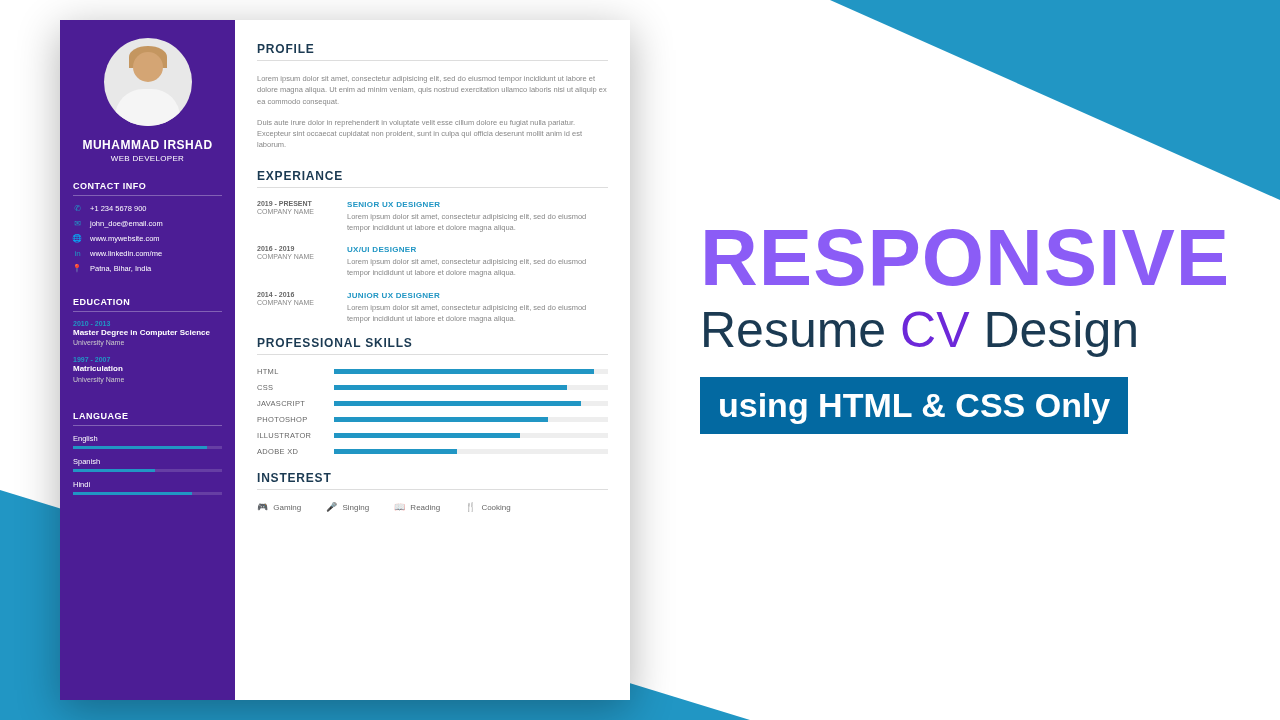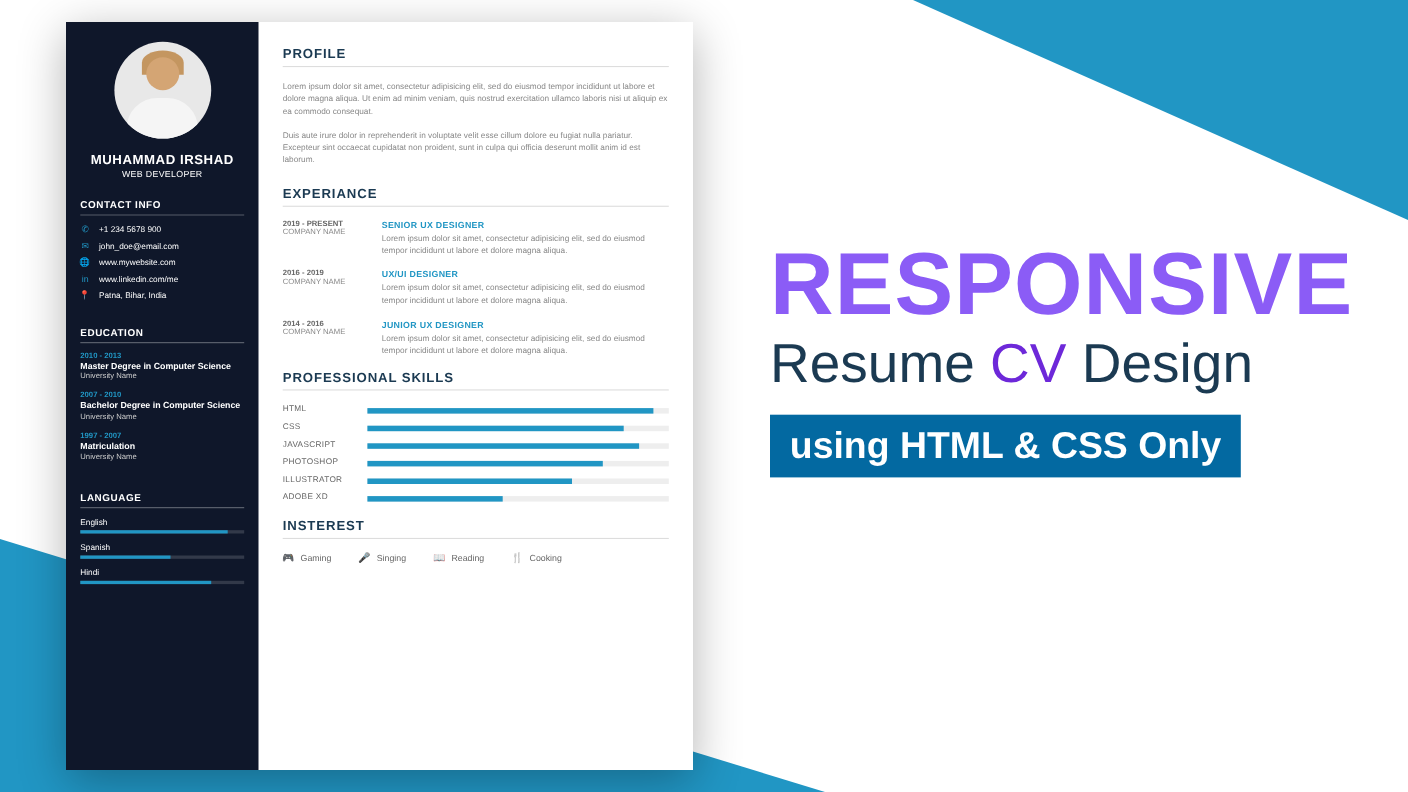--- a/index.html
+++ b/index.html
@@ -1,20 +1,20 @@
 <!DOCTYPE html>
 <html><head>
 <meta charset="utf-8">
 <style>
 *{margin:0;padding:0;box-sizing:border-box;font-family:Arial,Helvetica,sans-serif}
 body{width:1280px;height:720px;overflow:hidden;background:#fff;position:relative}
 .bg-top{position:absolute;top:0;right:0;width:0;height:0;border-left:450px solid transparent;border-top:200px solid #2196c4}
 .bg-bot{position:absolute;bottom:0;left:0;width:0;height:0;border-right:750px solid transparent;border-bottom:230px solid #2196c4}
 .resume{position:absolute;top:20px;left:60px;width:570px;height:680px;background:#fff;box-shadow:0 10px 40px rgba(0,0,0,.3);display:flex}
-.left{width:175px;background:#0f172a;color:#fff;padding:18px 13px;font-size:8px}
+.left{width:175px;background:#4c1d95;color:#fff;padding:18px 13px;font-size:8px}
 .avatar{width:88px;height:88px;border-radius:50%;background:#e8e8e8;margin:0 auto 12px;overflow:hidden;position:relative}
 .avatar-head{position:absolute;width:30px;height:30px;background:#d4a574;border-radius:50%;top:14px;left:29px}
 .avatar-hair{position:absolute;width:38px;height:22px;background:#c49660;border-radius:50% 50% 0 0;top:8px;left:25px}
 .avatar-body{position:absolute;width:65px;height:45px;background:#f5f5f5;border-radius:28px 28px 0 0;bottom:-8px;left:11px}
 .name{text-align:center;font-weight:bold;font-size:12px;letter-spacing:.5px;margin-bottom:2px}
 .role{text-align:center;font-size:8px;margin-bottom:18px;letter-spacing:.3px}
 .left h3{font-size:9px;letter-spacing:.5px;border-bottom:1px solid rgba(255,255,255,.3);padding-bottom:4px;margin-bottom:8px;font-weight:bold}
 .contact-item{display:flex;align-items:center;gap:8px;margin-bottom:6px;font-size:7.5px}
 .ci-icon{width:9px;height:9px;color:#2196c4;display:flex;align-items:center;justify-content:center;font-size:8px}
 .edu{margin-bottom:10px}
@@ -28,21 +28,21 @@
 .section-gap{height:18px}
 .right{flex:1;padding:22px 22px 15px;font-size:8px;color:#444}
 .right h2{font-size:12px;color:#1b3a52;letter-spacing:.8px;border-bottom:1px solid #ddd;padding-bottom:4px;margin-bottom:12px;font-weight:bold}
 .profile-text{font-size:7.5px;line-height:1.5;color:#888;margin-bottom:10px}
 .exp{display:flex;gap:28px;margin-bottom:12px}
 .exp-left{width:62px;flex-shrink:0}
 .exp-date{font-size:7px;color:#666;font-weight:bold}
 .exp-comp{font-size:7px;color:#888;margin-top:1px}
 .exp-title{font-size:8px;color:#2196c4;font-weight:bold;margin-bottom:2px;letter-spacing:.3px}
 .exp-desc{font-size:7.5px;color:#888;line-height:1.5}
-.skill{display:flex;align-items:flex-end;margin-bottom:7px;gap:12px}
+.skill{display:flex;align-items:center;margin-bottom:7px;gap:12px}
 .skill-name{width:65px;font-size:7.5px;color:#666;letter-spacing:.3px}
 .skill-bar{flex:1;height:5px;background:#eee;position:relative}
 .skill-fill{height:100%;background:#2196c4}
 .interests{display:flex;gap:25px;margin-top:8px}
 .int-item{display:flex;align-items:center;gap:5px;font-size:8px;color:#666}
 .int-icon{color:#2196c4;font-size:9px}
 .promo{position:absolute;right:60px;top:220px;width:520px}
 .p1{font-size:80px;font-weight:900;color:#8b5cf6;letter-spacing:1px;line-height:.95}
 .p2{font-size:50px;color:#1b3a52;margin-top:5px;font-weight:400}
 .p2 b{color:#6d28d9;font-weight:400}
@@ -90,25 +90,20 @@
     <div class="section-gap"></div>
 
     <h3>EDUCATION</h3>
     <div id="edu">
         <div class="edu">
           <div class="edu-date">2010 - 2013</div>
           <div class="edu-deg">Master Degree in Computer Science</div>
           <div class="edu-uni">University Name</div>
         </div>
         <div class="edu">
-          <div class="edu-date">2007 - 2010</div>
-          <div class="edu-deg">Bachelor Degree in Computer Science</div>
-          <div class="edu-uni">University Name</div>
-        </div>
-        <div class="edu">
           <div class="edu-date">1997 - 2007</div>
           <div class="edu-deg">Matriculation</div>
           <div class="edu-uni">University Name</div>
         </div>
       </div>
     <div class="section-gap"></div>
 
     <h3>LANGUAGE</h3>
     <div id="langs">
         <div class="lang">

